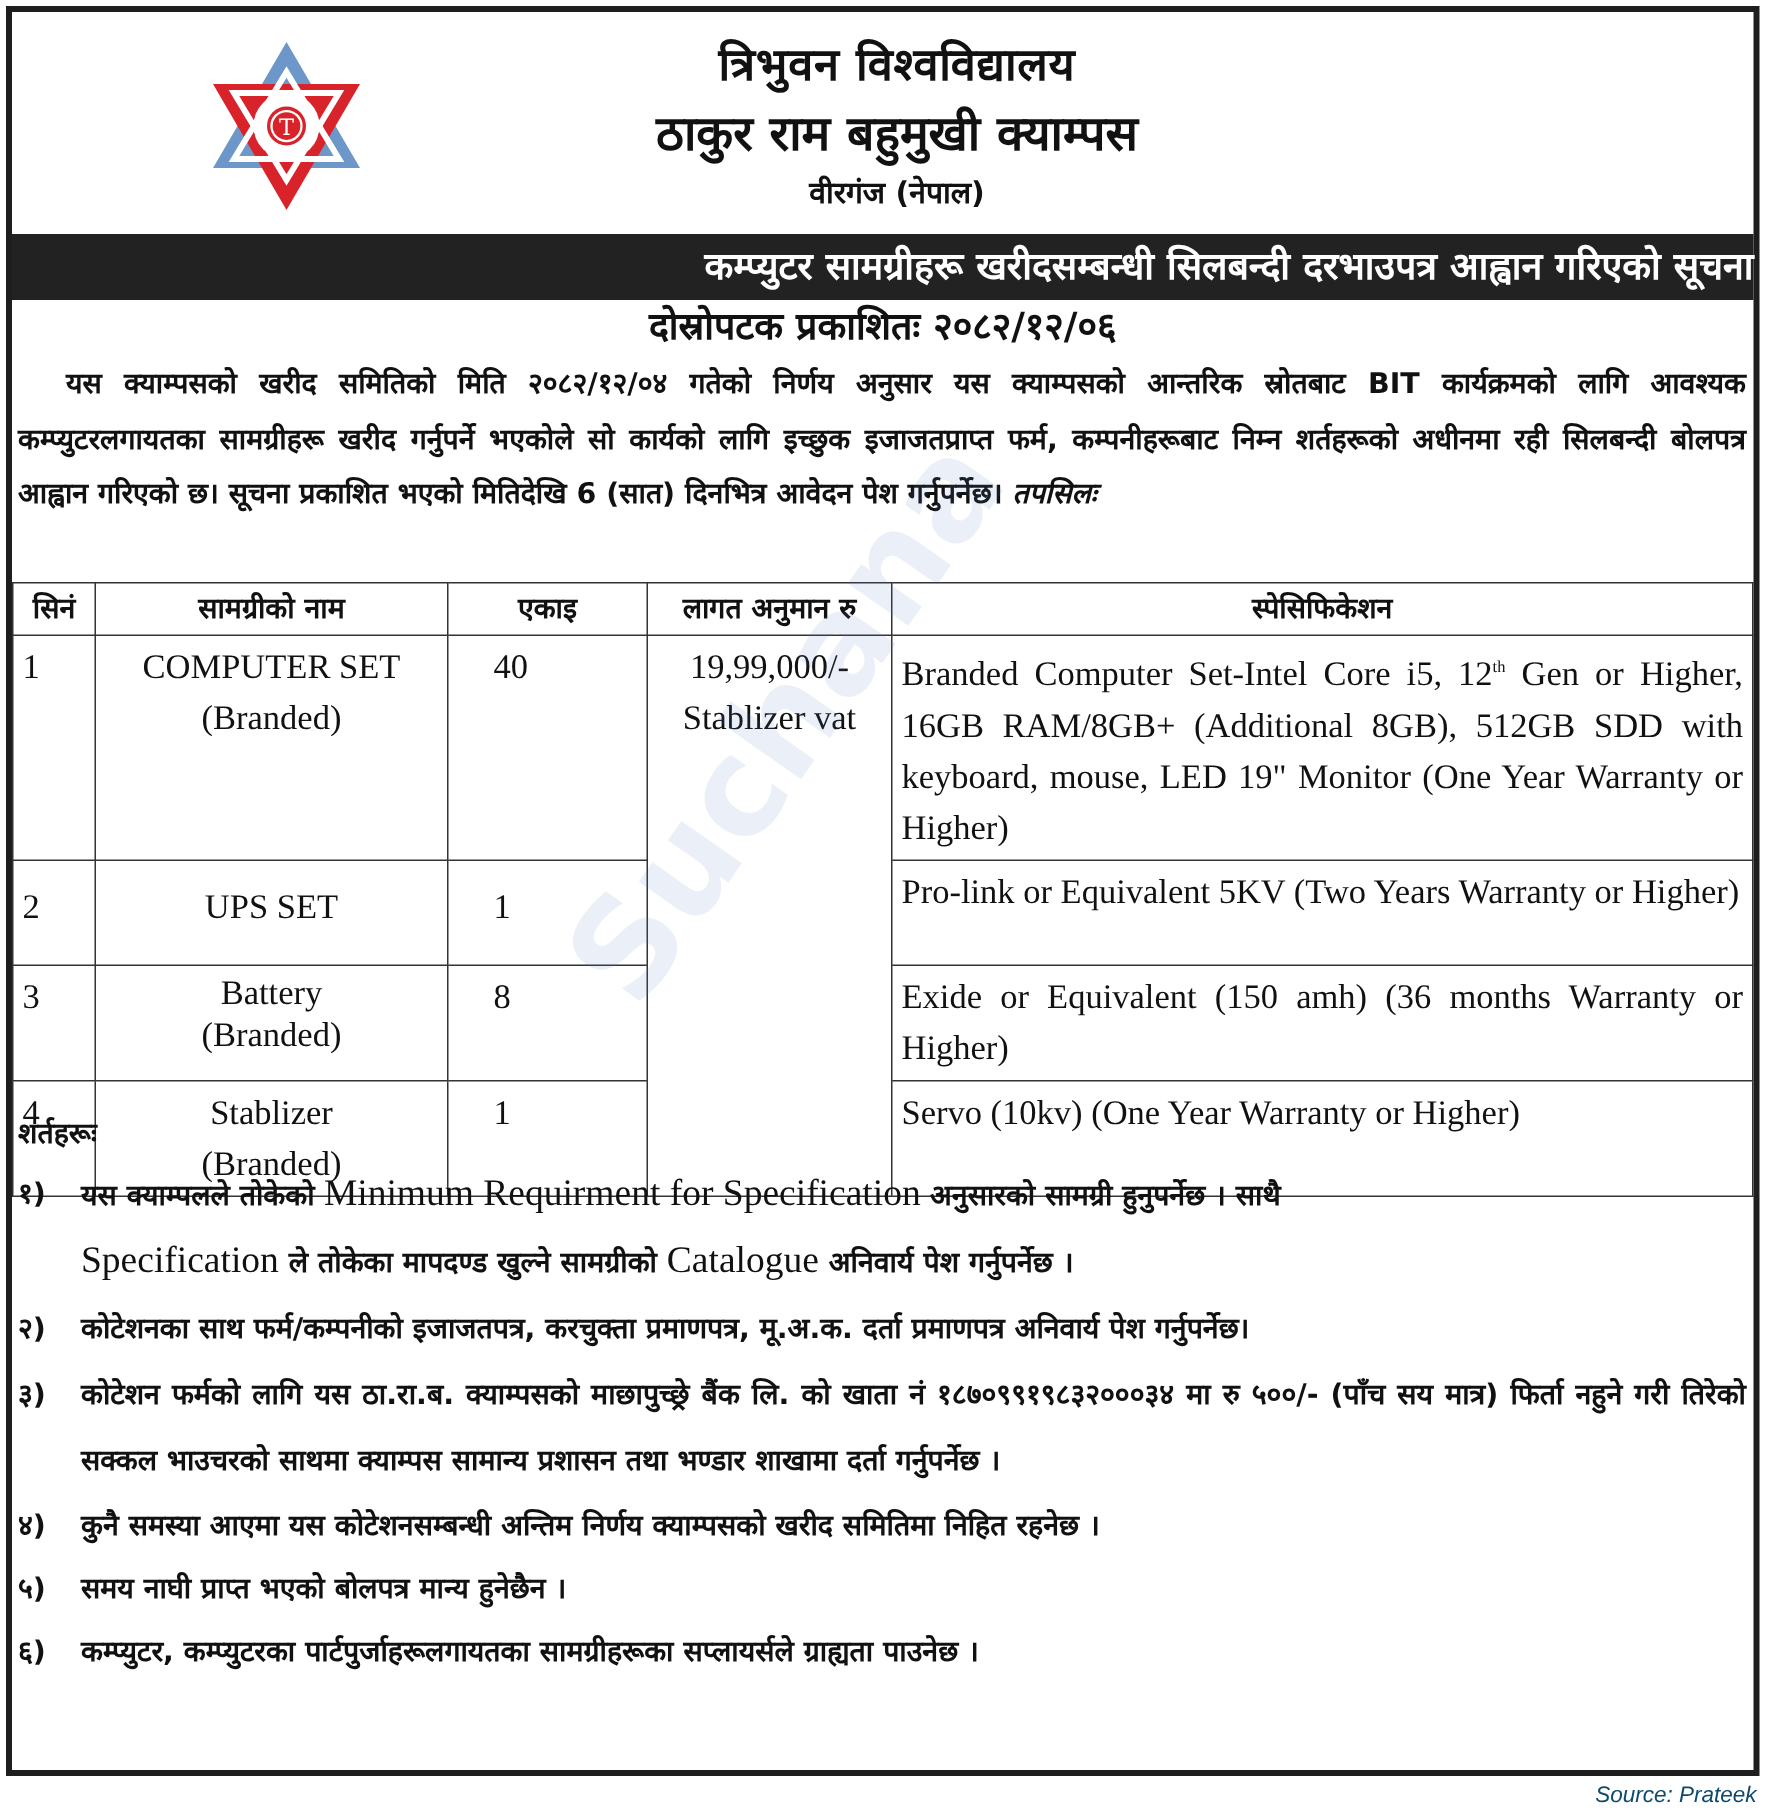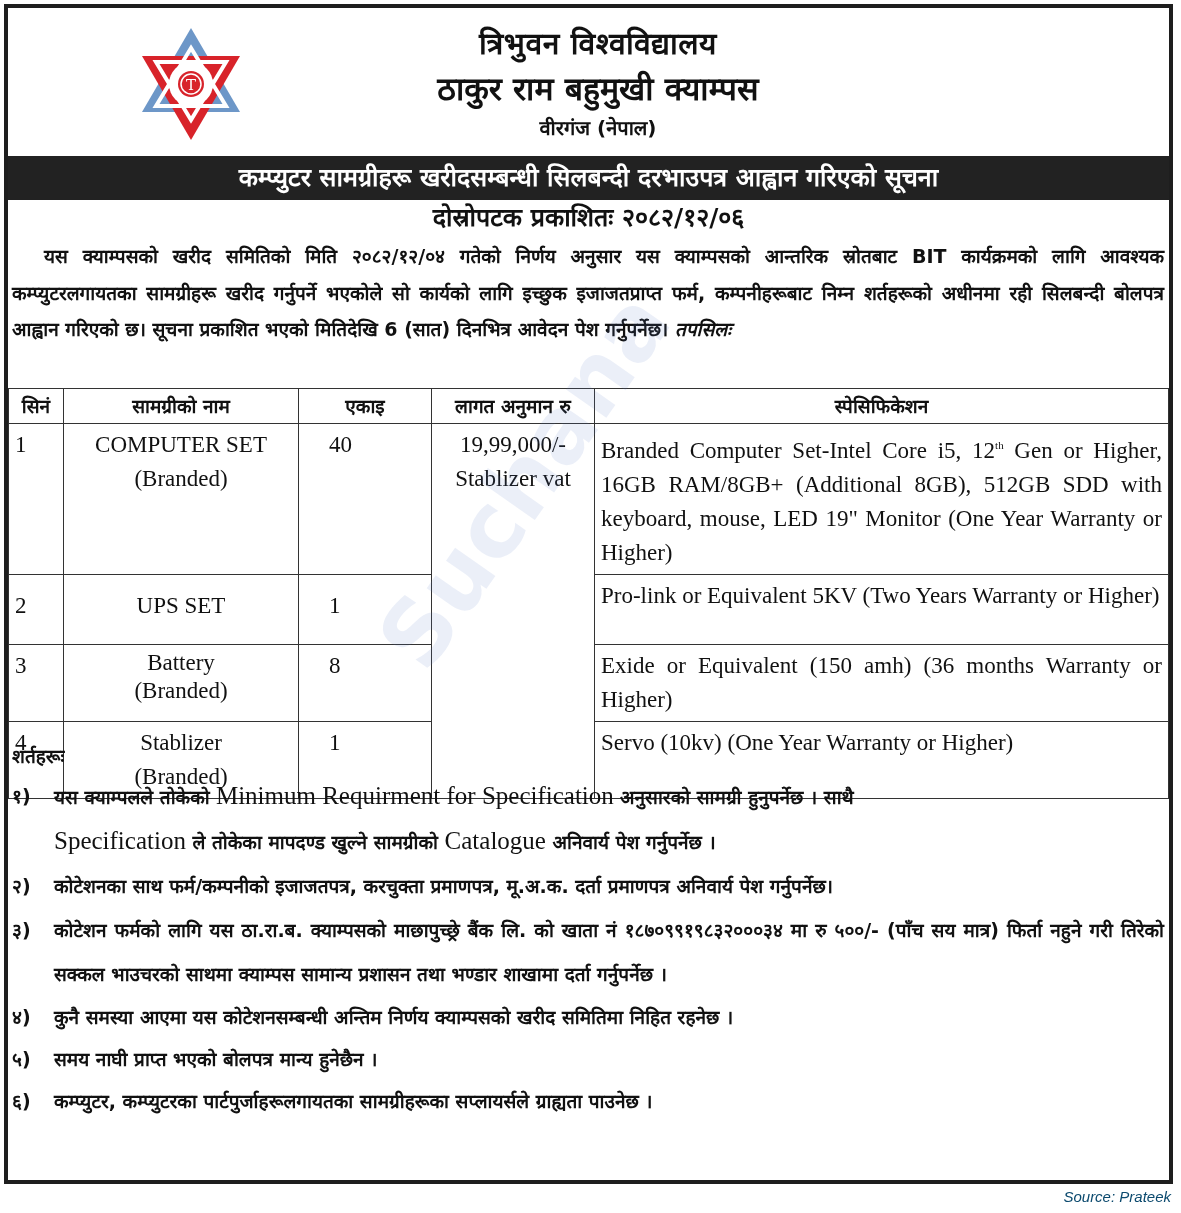--- a/index.html
+++ b/index.html
@@ -3,21 +3,21 @@
 <meta charset="utf-8">
 <style>
   html, body { margin: 0; padding: 0; background: #ffffff; }
   body { width: 1181px; height: 1213px; position: relative; overflow: hidden; font-family: "DejaVu Serif", serif; color: #111; }
   .frame { position: absolute; left: 4px; top: 4px; width: 1169px; height: 1180px; border: 4px solid #1e1e1e; box-sizing: border-box; background: #fff; }
   .logo { position: absolute; left: 128px; top: 18px; width: 110px; height: 116px; }
   .header { position: absolute; left: 300px; top: 14px; width: 580px; text-align: center; }
   .univ { font-family: "DejaVu Sans", sans-serif; font-weight: bold; font-size: 30px; line-height: 44px; letter-spacing: 0.5px; }
   .campus { font-family: "DejaVu Sans", sans-serif; font-weight: bold; font-size: 32px; line-height: 46px; }
   .city { font-family: "DejaVu Sans", sans-serif; font-weight: bold; font-size: 20px; line-height: 32px; }
-  .banner { position: absolute; left: 0; top: 148px; width: 1161px; height: 44px; background: #222222; color: #fff; text-align: center; font-family: "DejaVu Sans", sans-serif; font-weight: bold; font-size: 25px; line-height: 44px; }
+  .banner { position: absolute; left: 0; top: 148px; width: 1161px; height: 44px; background: #222222; color: #fff; text-align: right; font-family: "DejaVu Sans", sans-serif; font-weight: bold; font-size: 25px; line-height: 44px; }
   .pubdate { position: absolute; left: 0; top: 196px; width: 1161px; text-align: center; font-family: "DejaVu Sans", sans-serif; font-weight: bold; font-size: 25px; line-height: 28px; }
   .intro { position: absolute; left: 4px; top: 230px; width: 1152px; font-family: "DejaVu Sans", sans-serif; font-size: 19px; line-height: 36.5px; text-align: justify; font-weight: 600; }
   .intro .indent { display: inline-block; width: 32px; }
   .intro .bold { font-weight: bold; font-style: italic; }
   table.items { position: absolute; left: 0; top: 380px; width: 1161px; border-collapse: collapse; font-family: "Liberation Serif", serif; font-size: 23px; padding-left: 16px; }
   table.items th, table.items td { border: 1.5px solid #333; vertical-align: top; padding: 4px 6px; line-height: 34px; }
   table.items th { font-family: "DejaVu Sans", sans-serif; font-size: 19px; font-weight: bold; height: 30px; padding: 2px 6px; line-height: 30px; }
   .c-sn { width: 42px; }
   .c-name { width: 222px; text-align: center; }
   .c-qty { width: 96px; }

